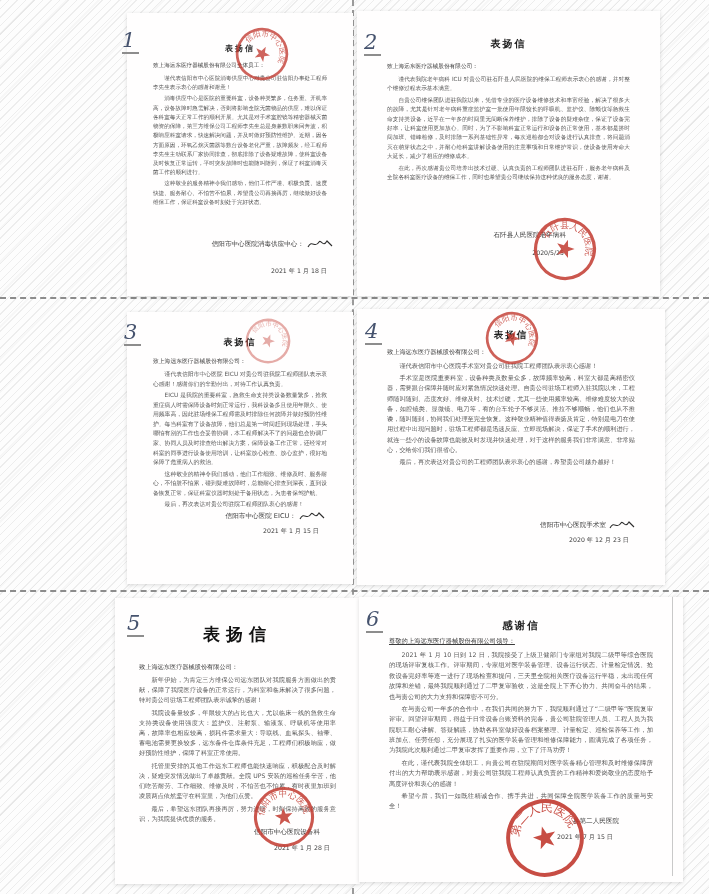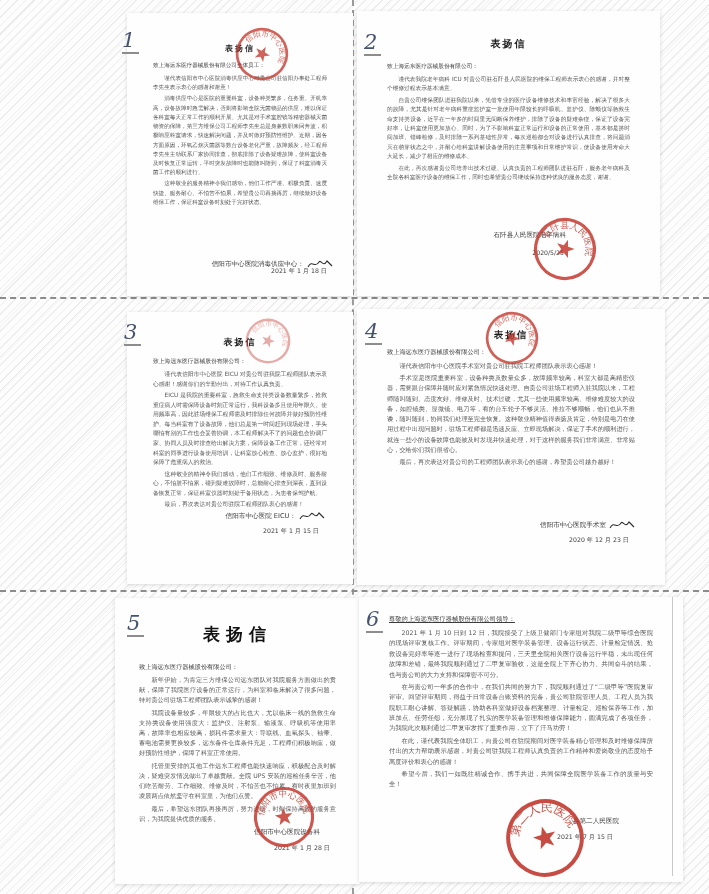--- a/index.html
+++ b/index.html
@@ -84,21 +84,21 @@
   <article class="letter l1">
     <div class="inner">
       <h2 class="title">表扬信</h2>
       <p class="salutation">致上海远东医疗器械股份有限公司全体员工：</p>
       <div class="paras">
           <p class="para">谨代表信阳市中心医院消毒供应中心对贵公司驻信阳办事处工程师李先生表示衷心的感谢和谢意！</p>
           <p class="para">消毒供应中心是医院的重要科室，设备种类繁多，任务重、开机率高，设备故障时急需解决，否则将影响全院无菌物品的供应，难以保证各科室每天正常工作的顺利开展。尤其是对手术室腔镜等精密器械灭菌物资的保障，第三方维保公司工程师李先生总是身兼数职来回奔波，积极响应科室请求，快速解决问题，并及时做好预防性维护。近期，因各方面原因，环氧乙烷灭菌器等数台设备老化严重，故障频发，经工程师李先生主动联系厂家协同排查，彻底排除了设备疑难故障，使科室设备及时恢复正常运转，平时突发故障时也能随叫随到，保证了科室消毒灭菌工作的顺利进行。</p>
           <p class="para">这种敬业的服务精神令我们感动，他们工作严谨、积极负责、速度快捷、服务耐心、不怕苦不怕累，希望贵公司再接再厉，继续做好设备维保工作，保证科室设备时刻处于完好状态。</p>
         </div>
     </div>
-    <div class="sig-org" style="right:20px;bottom:26px;text-align:right;">
+    <div class="sig-org" style="right:20px;bottom:46px;text-align:right;">
       <span>信阳市中心医院消毒供应中心：</span>
       <svg class="scribble" width="26" height="12" viewBox="0 0 26 12">
           <path d="M1,9 C5,1 8,11 12,4 C14,1 16,10 20,3 L25,8" stroke="#2e2e2e" stroke-width="1.1" fill="none"></path>
         </svg>
     </div>
     <div class="sig-date" style="right:26px;bottom:20px;">2021 年 1 月 18 日</div>
     <div class="seal s1">
       <svg viewBox="0 0 100 100">
         <defs>
             <path id="arc0" d="M50,50 m-33,0 a33,33 0 1,1 66,0 a33,33 0 1,1 -66,0"></path>
@@ -218,20 +218,21 @@
         <circle cx="50" cy="50" r="46" fill="none" stroke="currentColor" stroke-width="5"></circle>
         <text font-size="14" fill="currentColor"><textPath href="#arc4" startOffset="6">信阳市中心医院</textPath></text>
         <polygon fill="currentColor" points="50,35 53.5,45.1 64.3,45.4 55.7,51.9 58.8,62.1 50,56 41.2,62.1 44.3,51.9 35.7,45.4 46.5,45.1"></polygon>
       </svg>
     </div>
   </article>
 
   <article class="letter l6">
     <div class="page-edge"></div>
     <div class="inner">
+      <h2 class="title">感谢信</h2>
       <p class="salutation u">尊敬的上海远东医疗器械股份有限公司领导：</p>
       <div class="paras">
           <p class="para">2021 年 1 月 10 日到 12 日，我院接受了上级卫健部门专家组对我院二级甲等综合医院的现场评审复核工作。评审期间，专家组对医学装备管理、设备运行状态、计量检定情况、抢救设备完好率等逐一进行了现场检查和提问，三天里全院相关医疗设备运行平稳，未出现任何故障和差错，最终我院顺利通过了二甲复审验收，这是全院上下齐心协力、共同奋斗的结果，也与贵公司的大力支持和保障密不可分。</p>
           <p class="para">在与贵公司一年多的合作中，在我们共同的努力下，我院顺利通过了“二级甲等”医院复审评审。回望评审期间，得益于日常设备台账资料的完备，贵公司驻院管理人员、工程人员为我院职工耐心讲解、答疑解惑，协助各科室做好设备档案整理、计量检定、巡检保养等工作，加班加点、任劳任怨，充分展现了扎实的医学装备管理和维修保障能力，圆满完成了各项任务，为我院此次顺利通过二甲复审发挥了重要作用，立下了汗马功劳！</p>
           <p class="para">在此，谨代表我院全体职工，向贵公司在驻院期间对医学装备精心管理和及时维修保障所付出的大力帮助表示感谢，对贵公司驻我院工程师认真负责的工作精神和爱岗敬业的态度给予高度评价和衷心的感谢！</p>
           <p class="para">希望今后，我们一如既往精诚合作、携手共进，共同保障全院医学装备工作的质量与安全！</p>
         </div>
     </div>
     <div class="sig-org" style="right:64px;bottom:56px;">
       <span>县第二人民医院</span>

